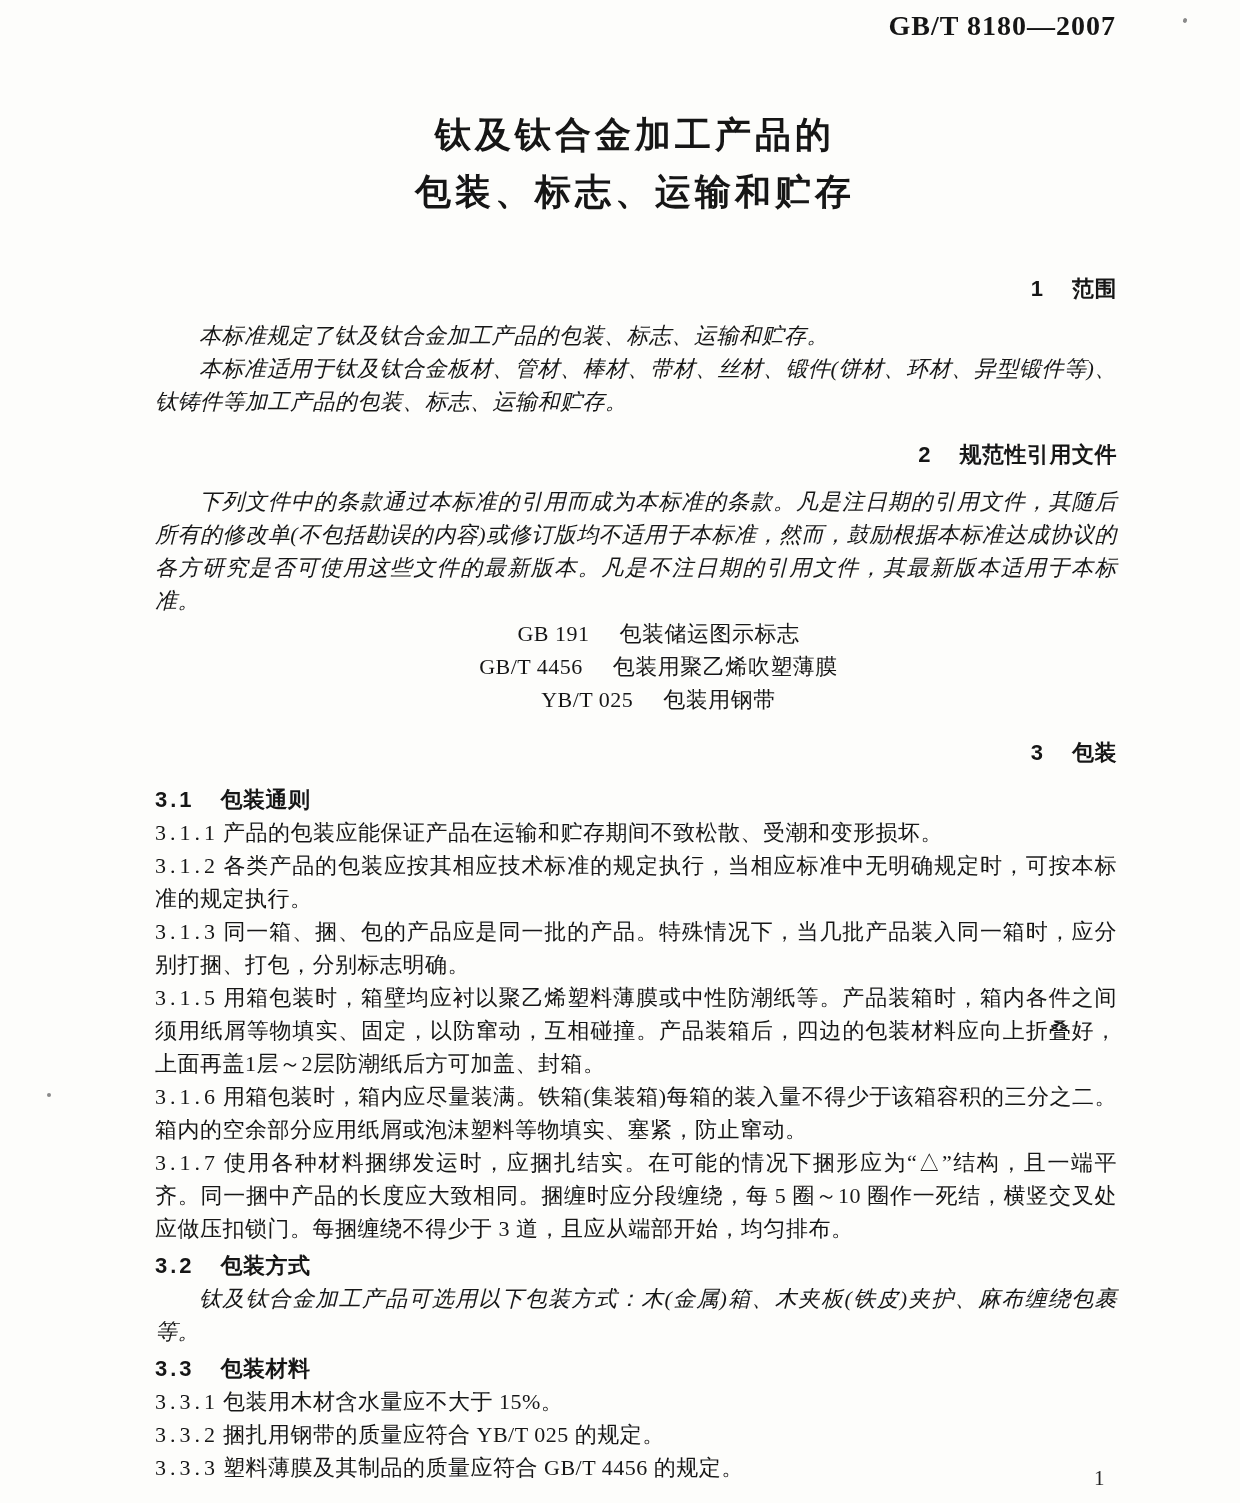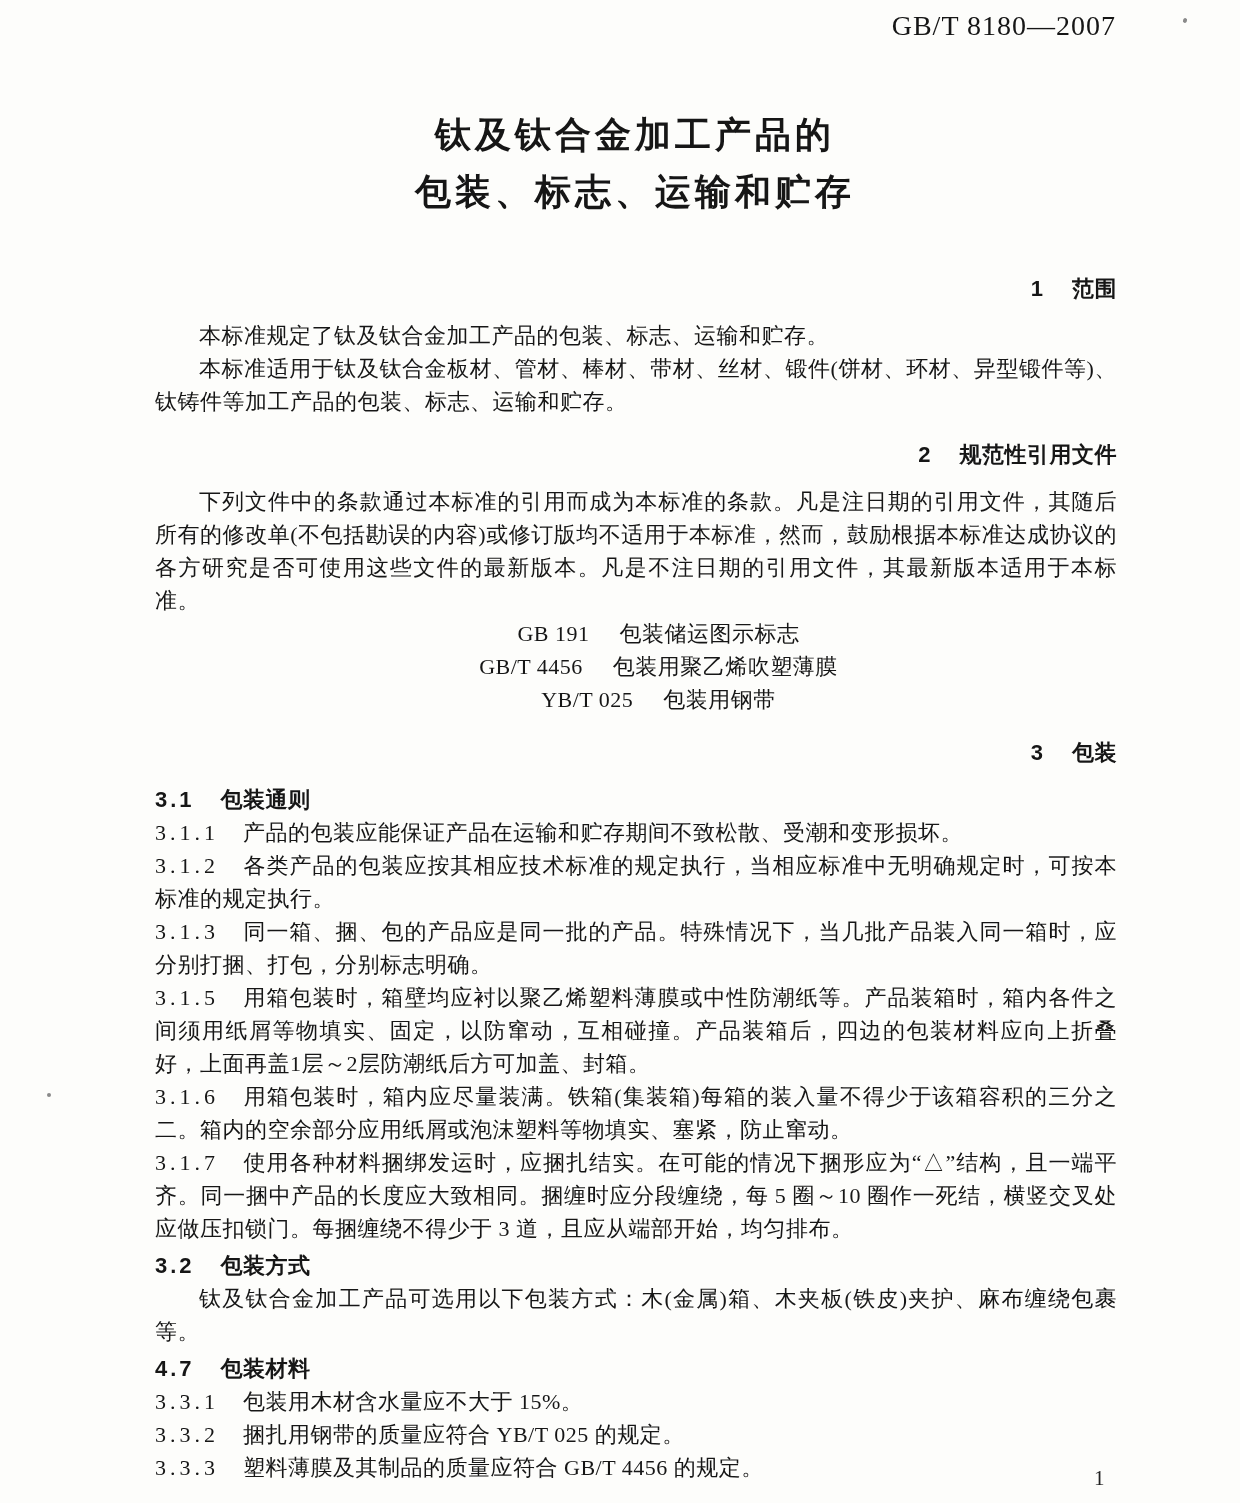--- a/index.html
+++ b/index.html
@@ -13,21 +13,21 @@
     width:1240px;height:1503px;
     background:#fdfdfb;
     color:#161616;
     overflow:hidden;
   }
   .std-num{
     position:absolute;
     top:10px;
     right:124px;
     font-size:28px;
-    font-weight:normal;
+    font-weight:bold;
     letter-spacing:1px;
     font-family:"Liberation Serif", serif;
   }
   .doc-title{
     position:absolute;
     top:106px;
     left:0;
     width:1270px;
     text-align:center;
     font-family:"Liberation Sans", sans-serif;
@@ -54,26 +54,26 @@
     text-align:right;
   }
   .heading:first-child{margin-top:0 !important;}
   .subheading{
     font-family:"Liberation Sans", sans-serif;
     font-weight:bold;
     margin:4px 0 0 !important;
     text-align:left;
   }
   .hnum{letter-spacing:3px;margin-right:26px;}
-  .para{text-indent:2em;}
+  .para{text-indent:2em;font-style:italic;}
   .ref{margin-left:45px !important;text-align:center;}
   .ref-code{margin-right:30px;}
   .clause .num{
     letter-spacing:4px;
-    margin-right:24px;
+    margin-right:4px;
     font-family:"Liberation Serif", serif;
   }
   .page-num{
     position:absolute;
     top:1466px;
     left:1094px;
     font-size:21px;
     color:#222;
   }
   .speck{
@@ -120,21 +120,21 @@
     <p class="clause"><span class="num">3.1.2</span><span>各类产品的包装应按其相应技术标准的规定执行，当相应标准中无明确规定时，可按本标准的规定执行。</span></p>
     <p class="clause"><span class="num">3.1.3</span><span>同一箱、捆、包的产品应是同一批的产品。特殊情况下，当几批产品装入同一箱时，应分别打捆、打包，分别标志明确。</span></p>
     <p class="clause"><span class="num">3.1.5</span><span>用箱包装时，箱壁均应衬以聚乙烯塑料薄膜或中性防潮纸等。产品装箱时，箱内各件之间须用纸屑等物填实、固定，以防窜动，互相碰撞。产品装箱后，四边的包装材料应向上折叠好，上面再盖1层～2层防潮纸后方可加盖、封箱。</span></p>
     <p class="clause"><span class="num">3.1.6</span><span>用箱包装时，箱内应尽量装满。铁箱(集装箱)每箱的装入量不得少于该箱容积的三分之二。箱内的空余部分应用纸屑或泡沫塑料等物填实、塞紧，防止窜动。</span></p>
     <p class="clause"><span class="num">3.1.7</span><span>使用各种材料捆绑发运时，应捆扎结实。在可能的情况下捆形应为“△”结构，且一端平齐。同一捆中产品的长度应大致相同。捆缠时应分段缠绕，每 5 圈～10 圈作一死结，横竖交叉处应做压扣锁门。每捆缠绕不得少于 3 道，且应从端部开始，均匀排布。</span></p>
 
     <p class="subheading"><span class="hnum">3.2</span><span>包装方式</span></p>
 
     <p class="para">钛及钛合金加工产品可选用以下包装方式：木(金属)箱、木夹板(铁皮)夹护、麻布缠绕包裹等。</p>
 
-    <p class="subheading"><span class="hnum">4.7</span><span>包装材料</span></p>
+    <p class="subheading"><span class="hnum">3.3</span><span>包装材料</span></p>
 
     <p class="clause"><span class="num">3.3.1</span><span>包装用木材含水量应不大于 15%。</span></p>
     <p class="clause"><span class="num">3.3.2</span><span>捆扎用钢带的质量应符合 YB/T 025 的规定。</span></p>
     <p class="clause"><span class="num">3.3.3</span><span>塑料薄膜及其制品的质量应符合 GB/T 4456 的规定。</span></p>
 
   </div>
 
   <div class="speck speck-b"></div>
   <div class="page-num">1</div>
 

